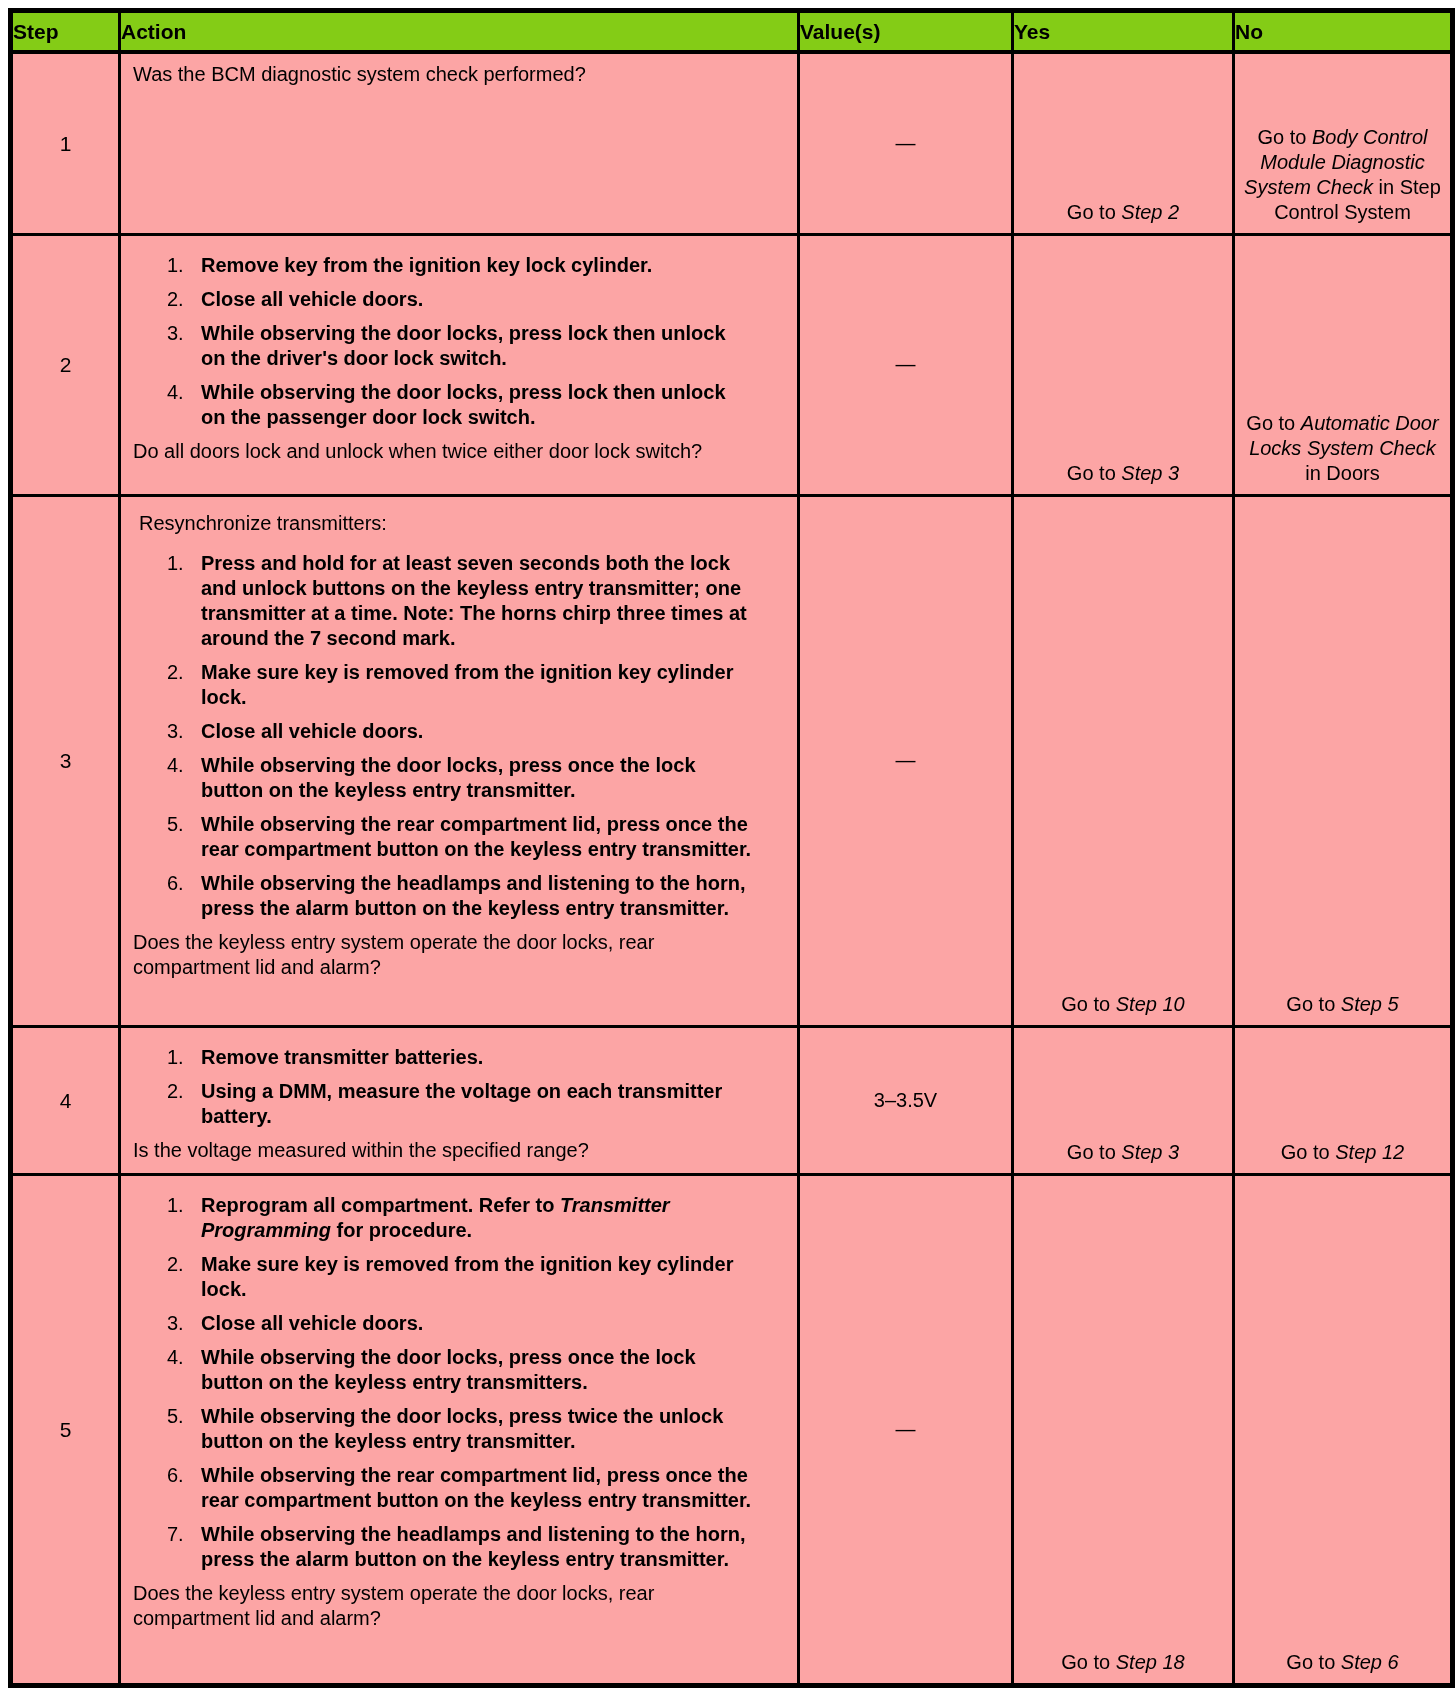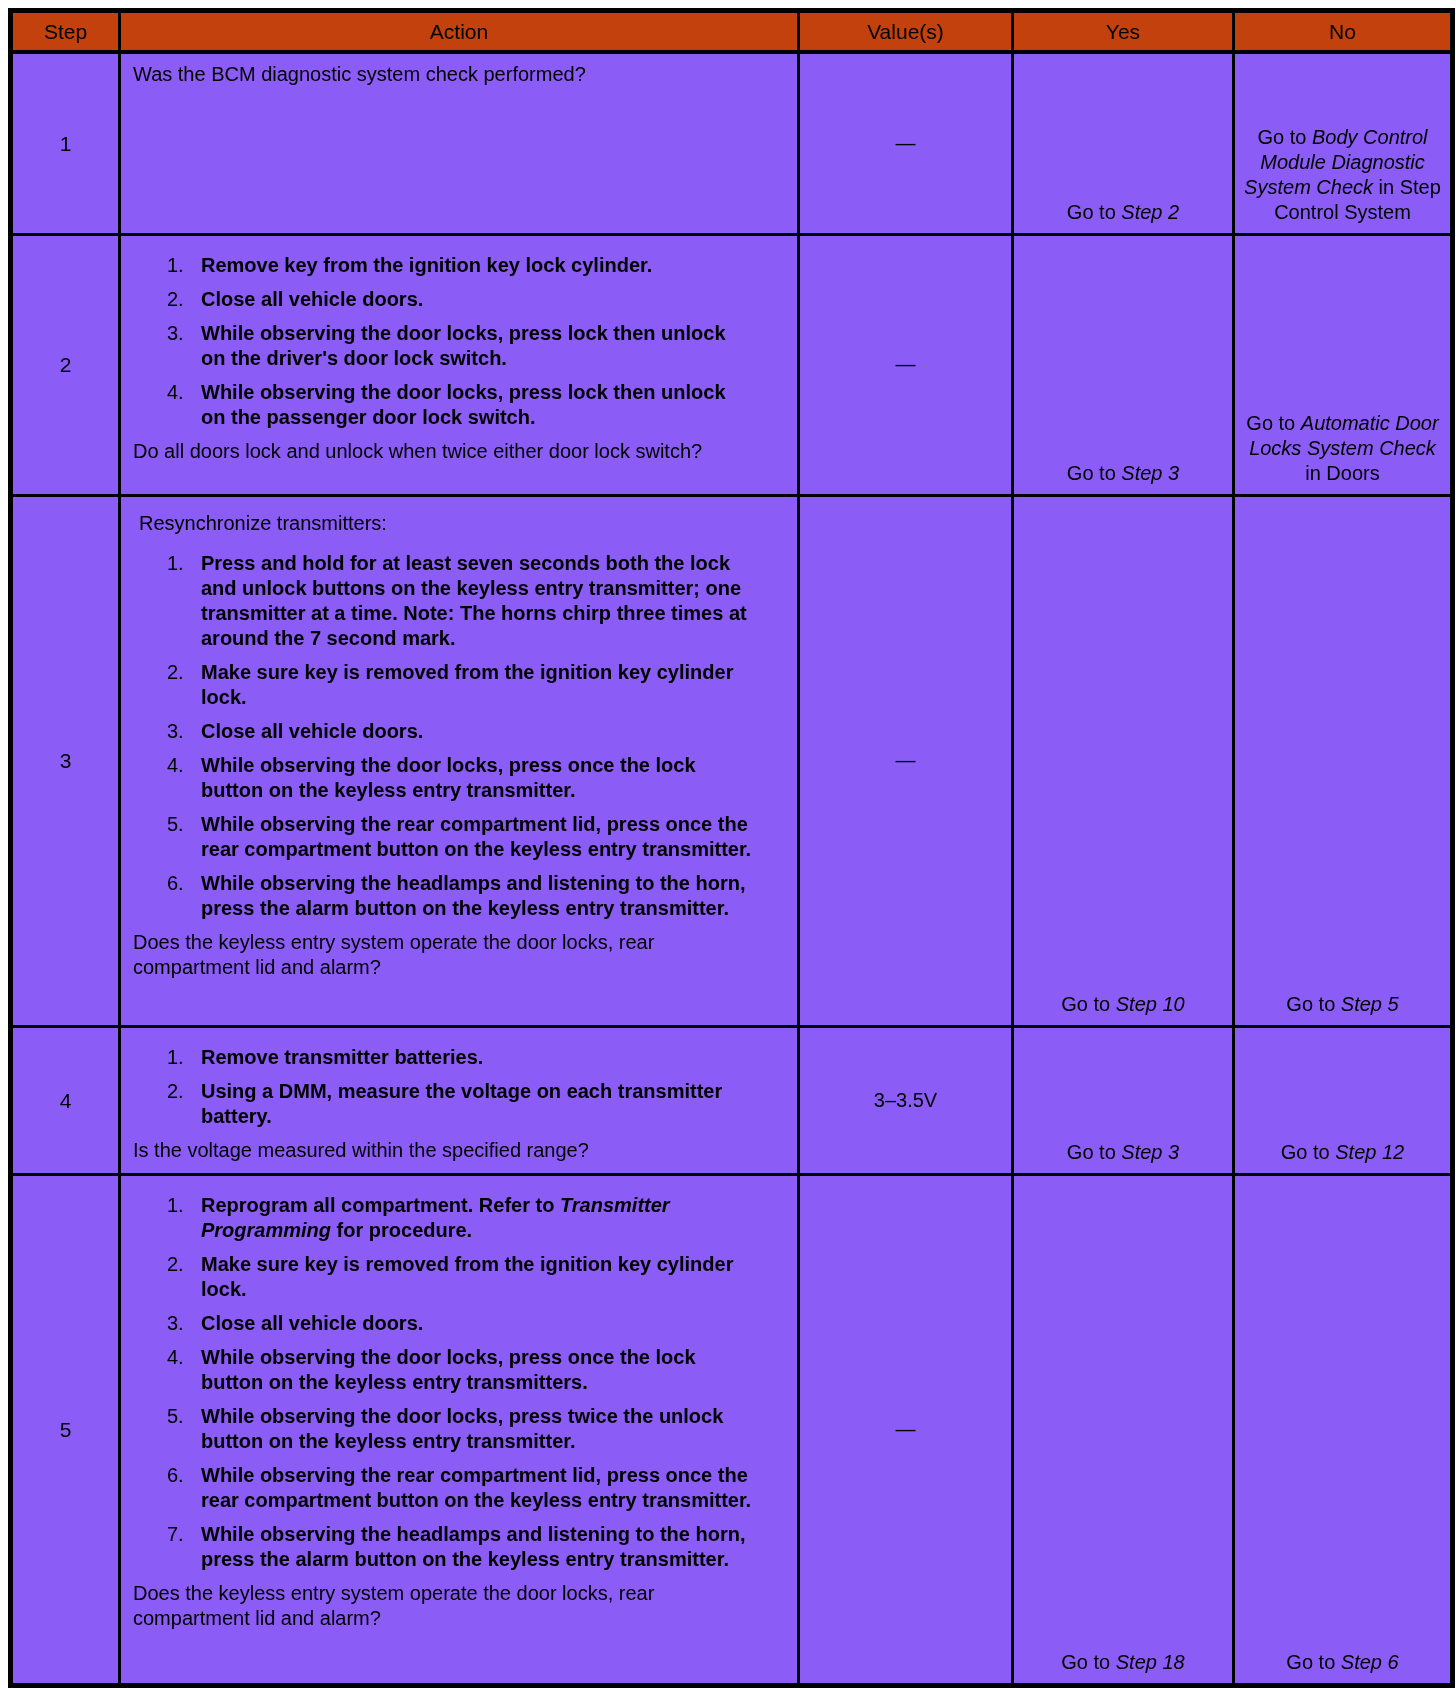--- a/index.html
+++ b/index.html
@@ -13,30 +13,30 @@
 
   table.diag {
     border-collapse:collapse;
     table-layout:fixed;
     width:1442px;
     border:5px solid #000;
   }
   th, td { border:3px solid #000; }
 
   thead th {
-    font-weight:normal;
+    font-weight:bold;
     font-size:21px;
-    text-align:center;
+    text-align:left;
     height:33px;
     padding:2px 0;
     border-bottom:4px solid #000;
-    background:#c2410c;
-  }
-
-  td { font-size:20px; line-height:25px; vertical-align:top; background:#8b5cf6; }
+    background:#84cc16;
+  }
+
+  td { font-size:20px; line-height:25px; vertical-align:top; background:#fca5a5; }
 
   td.step  { text-align:center; vertical-align:middle; font-size:21px; }
   td.action{
     padding:8px 36px 9px 12px;
     display:flex;            
   }
   
   td.action { display:table-cell; }
   .acol { display:flex; flex-direction:column; height:100%; min-height:100%; }
 

